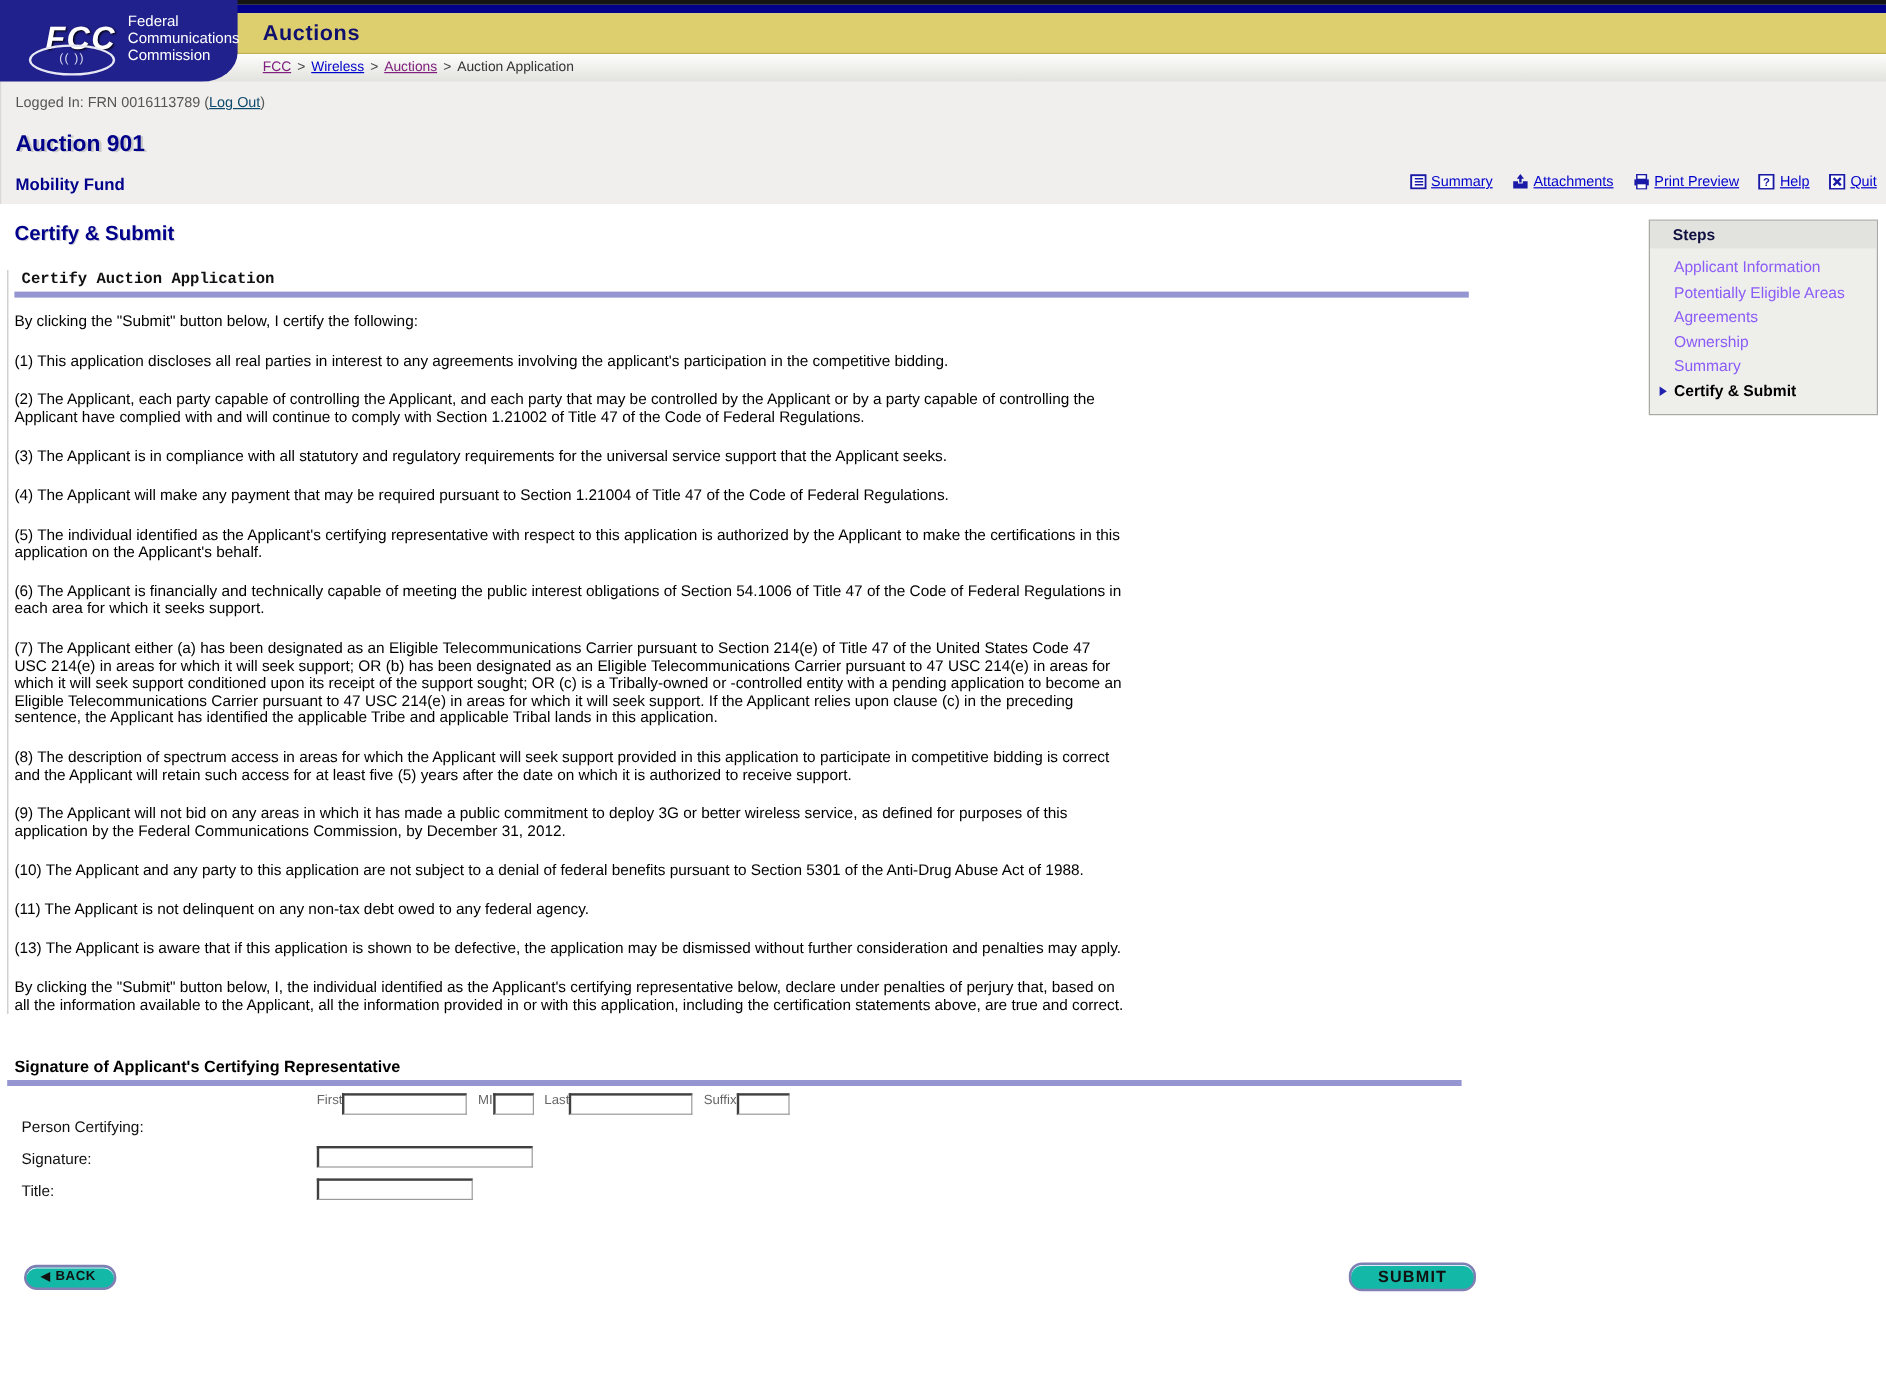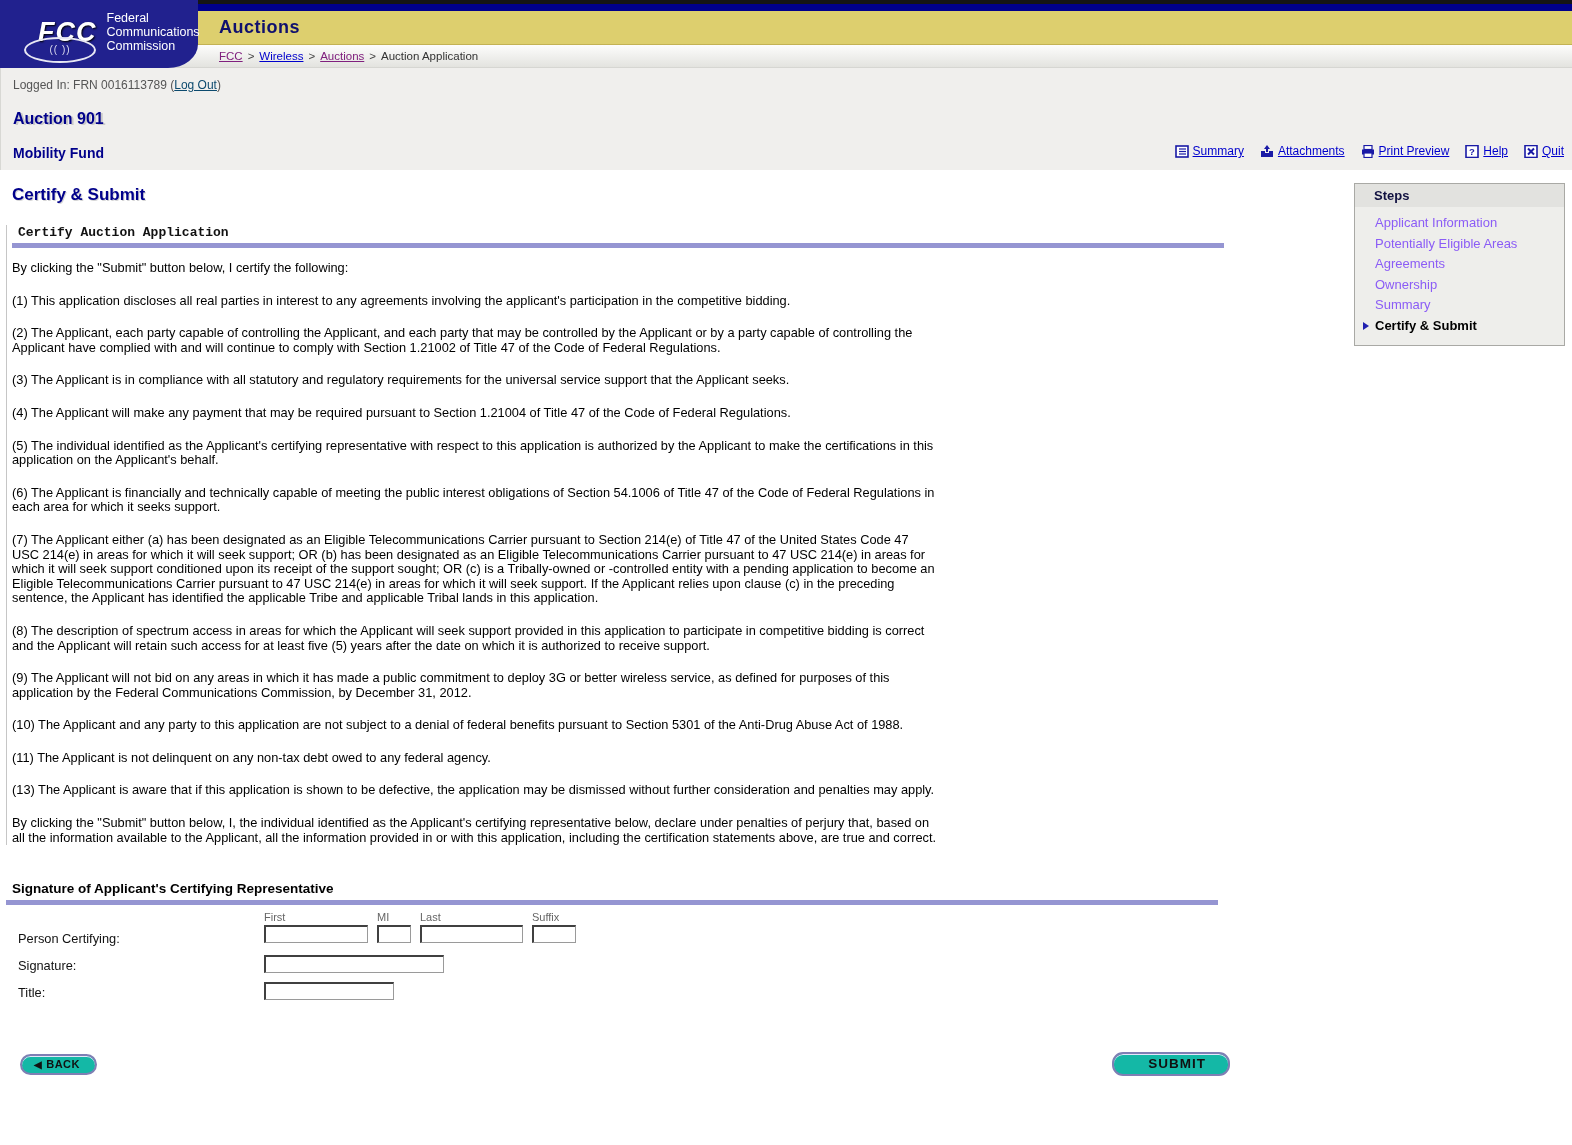--- a/index.html
+++ b/index.html
@@ -51,76 +51,76 @@
   
   .gray-zone { position:relative; height:102px; background:#f0efed; border-left:1px solid #d8d8d4; }
   .logged-in { position:absolute; top:10px; left:12px; font-size:12px; color:#555; }
   .logged-in a { color:#0c4a6e; }
   .applicant-box {
     position:absolute; top:11px; right:11px; width:318px;
     background:#e9e9e6; border:2px solid #8a8a8a; padding:5px 9px;
     font-size:12.5px; line-height:17px; color:#111;
   }
   .auction-title {
-    position:absolute; top:42px; left:12px; font-size:16px; font-weight:bold;
+    position:absolute; top:42px; left:12px; font-size:19px; font-weight:bold;
     color:#00008b; text-shadow:2px 1px 0 #c9c9c9;
   }
   .auction-subtitle { position:absolute; top:77px; left:12px; font-size:14px; font-weight:bold; color:#00008b; }
   .toolbar { position:absolute; top:76px; right:8px; display:flex; align-items:center; gap:16px; }
   .toolbar a { color:#0000cc; font-size:12px; text-decoration:underline; display:flex; align-items:center; gap:4px; }
   .tool-icon { width:14px; height:13px; display:inline-block; }
 
   
   .content { position:relative; padding:0; }
   .page-title { margin:15px 0 0 12px; font-size:17px; font-weight:bold; color:#00008b; text-shadow:1px 1px 0 #d5d5d5; }
   .cert-wrap { margin-left:6px; border-left:1px solid #c6c6c6; padding-left:5px; width:1221px; }
   .section-head { font-size:13px; font-weight:bold; color:#111; margin:20px 0 3px 6px;font-family:Liberation Mono, monospace; }
   .accent-bar { height:5px; background:#9595d2; width:1212px; }
   .cert-body { padding-top:13px; width:925px; }
   .cert-body p { font-size:12.8px; line-height:14.6px; margin-bottom:18px; color:#000; }
 
   
-  .steps-box { position:absolute; top:183px; right:7px; width:211px; border:1px solid #a9a9a5; background:#eeeeeb; z-index:4; }
+  .steps-box { position:absolute; top:183px; right:7px; width:191px; border:1px solid #a9a9a5; background:#eeeeeb; z-index:4; }
   .steps-head { background:#e2e2df; font-size:13px; font-weight:bold; color:#101040; padding:4px 0 4px 19px; }
   .steps-list { padding:6px 0 9px 0; }
   .step-item { position:relative; padding:2px 4px 2px 20px; font-size:13px; color:#8b5cf6; line-height:16.5px; cursor:pointer; }
   .step-item .step-arrow { display:none; }
   .step-item.current { font-weight:bold; color:#000; }
   .step-item.current .step-arrow {
     display:block; position:absolute; left:8px; top:6px; width:0; height:0;
     border-left:6px solid #2121b0; border-top:4px solid transparent; border-bottom:4px solid transparent;
   }
 
   
   .sig-section { margin:36px 0 0 6px; }
   .sig-head { font-size:13.5px; font-weight:bold; margin:0 0 4px 6px; }
   .sig-form { position:relative; height:115px; margin-top:6px; }
   .form-label { position:absolute; left:12px; font-size:12.8px; color:#111; }
   .name-group { position:absolute; left:258px; top:0; display:flex; gap:9px; }
-  .field-col { display:flex; flex-direction:column; }
+  .field-col { display:flex; }
   .field-col label { font-size:11px; color:#666; margin-bottom:2px; }
   .txt {
     height:18px; background:#fff;
     border:1px solid #9a9a9a; border-top:2px solid #404040; border-left:2px solid #404040;
     font-size:12px; padding:0 3px; font-family:"Liberation Sans",sans-serif;
   }
   .w-first{width:104px;} .w-mi{width:34px;} .w-last{width:103px;} .w-suffix{width:44px;}
   .w-signature{width:180px;} .w-title{width:130px;}
 
   
   .button-row { display:flex; justify-content:space-between; width:1210px; margin:26px 0 0 20px; align-items:center; }
   .pill-btn {
     background:#14b8a6; border:2px solid #7f7fb4; border-radius:11px;
     font-weight:bold; color:#111; cursor:pointer;
     font-family:"Liberation Sans",sans-serif;
     box-shadow:inset 0 1px 0 #e6e6fa;
   }
   .back-btn { font-size:11px; padding:2px 15px 3px 12px; letter-spacing:.5px; }
   .back-arrow { font-size:10px; margin-right:4px; }
-  .submit-btn { font-size:13.5px; padding:2px 22px 3px 34px; letter-spacing:1px; }
+  .submit-btn { font-size:13.5px; padding:2px 22px 3px 22px; letter-spacing:1px; }
 </style>
 </head>
 <body>
 
 <div class="strip-black"></div>
 <div class="strip-navy"></div>
 <div class="strip-yellow">
   <span class="banner-title">Auctions</span>
 </div>
 <div class="strip-crumb">

